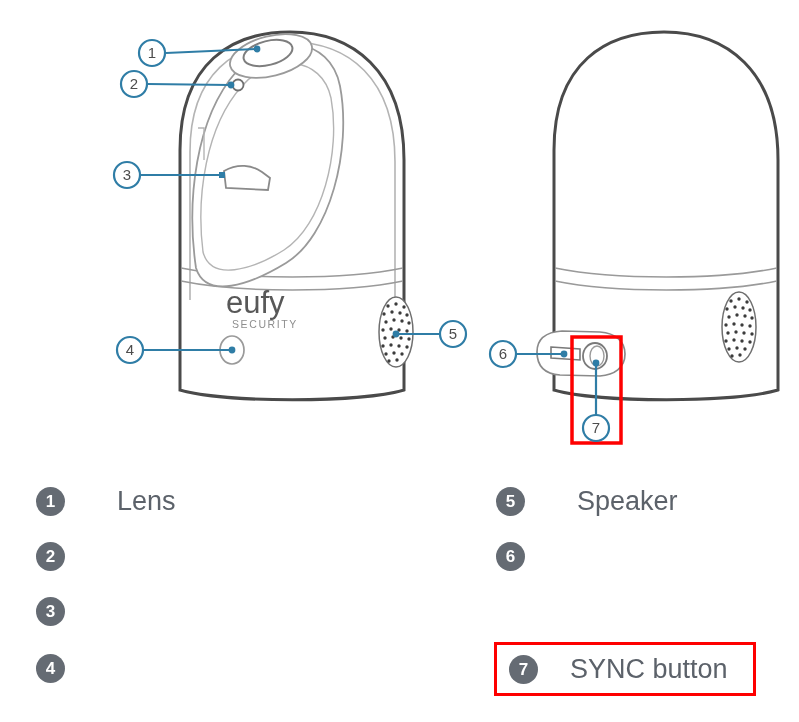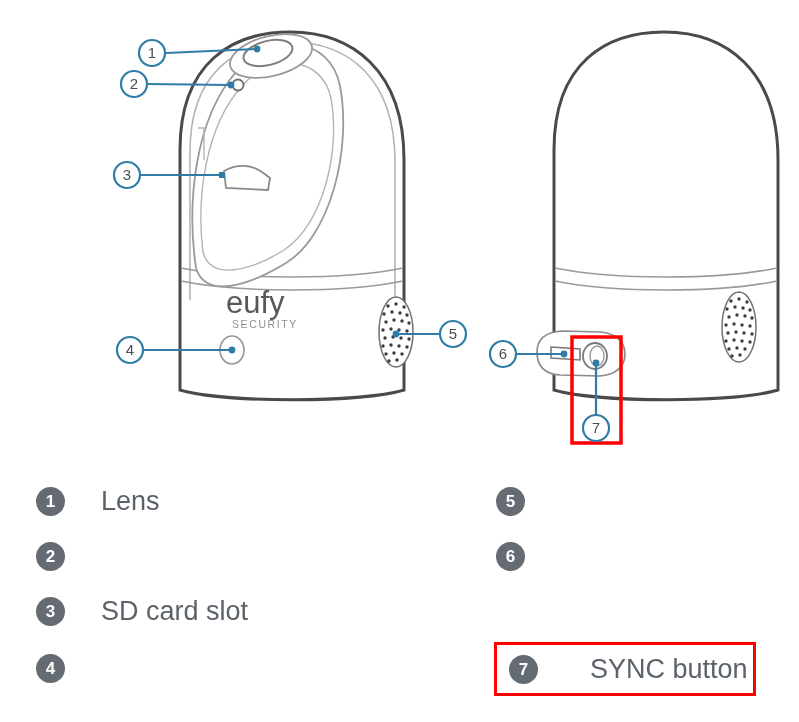--- a/index.html
+++ b/index.html
@@ -69,38 +69,38 @@
     background: #656b73;
     color: #ffffff;
     font-size: 17px;
     font-weight: bold;
     line-height: 29px;
     text-align: center;
     flex: 0 0 29px;
     letter-spacing: 0;
   }
   .legend-label {
-    margin-left: 36px;
+    margin-left: 52px;
     font-size: 27px;
     color: #5c626a;
     white-space: nowrap;
     line-height: 1;
   }
 
   
   .legend-row.highlight {
     box-sizing: border-box;
     border: 3px solid #fe0000;
     left: -2px;
     padding-left: 12px;
     width: 262px;
     height: 54px;
     top: 180px;
   }
-  .legend-row.highlight .legend-label { margin-left: 52px; }
+  .legend-row.highlight .legend-label { margin-left: 32px; }
 </style>
 </head>
 <body>
 
 <div id="page">
 
   <div id="diagram-area">
     <svg id="diagram-svg" viewBox="0 0 799 462" xmlns="http://www.w3.org/2000/svg">
 
       <g>
@@ -313,32 +313,32 @@
         <div class="badge">1</div>
         <div class="legend-label">Lens</div>
       </div>
 
       <div class="legend-row" data-row="1">
         <div class="badge">2</div>
       </div>
 
       <div class="legend-row" data-row="2">
         <div class="badge">3</div>
-        <div class="legend-label">SD card slot</div>
       </div>
 
       <div class="legend-row" data-row="3">
         <div class="badge">4</div>
       </div>
     </div>
 
     <div class="legend-col" id="legend-col-right">
 
       <div class="legend-row" data-row="0">
         <div class="badge">5</div>
+        <div class="legend-label">Speaker</div>
       </div>
 
       <div class="legend-row" data-row="1">
         <div class="badge">6</div>
       </div>
 
       <div class="legend-row highlight" data-row="3">
         <div class="badge">7</div>
         <div class="legend-label">SYNC button</div>
       </div>

